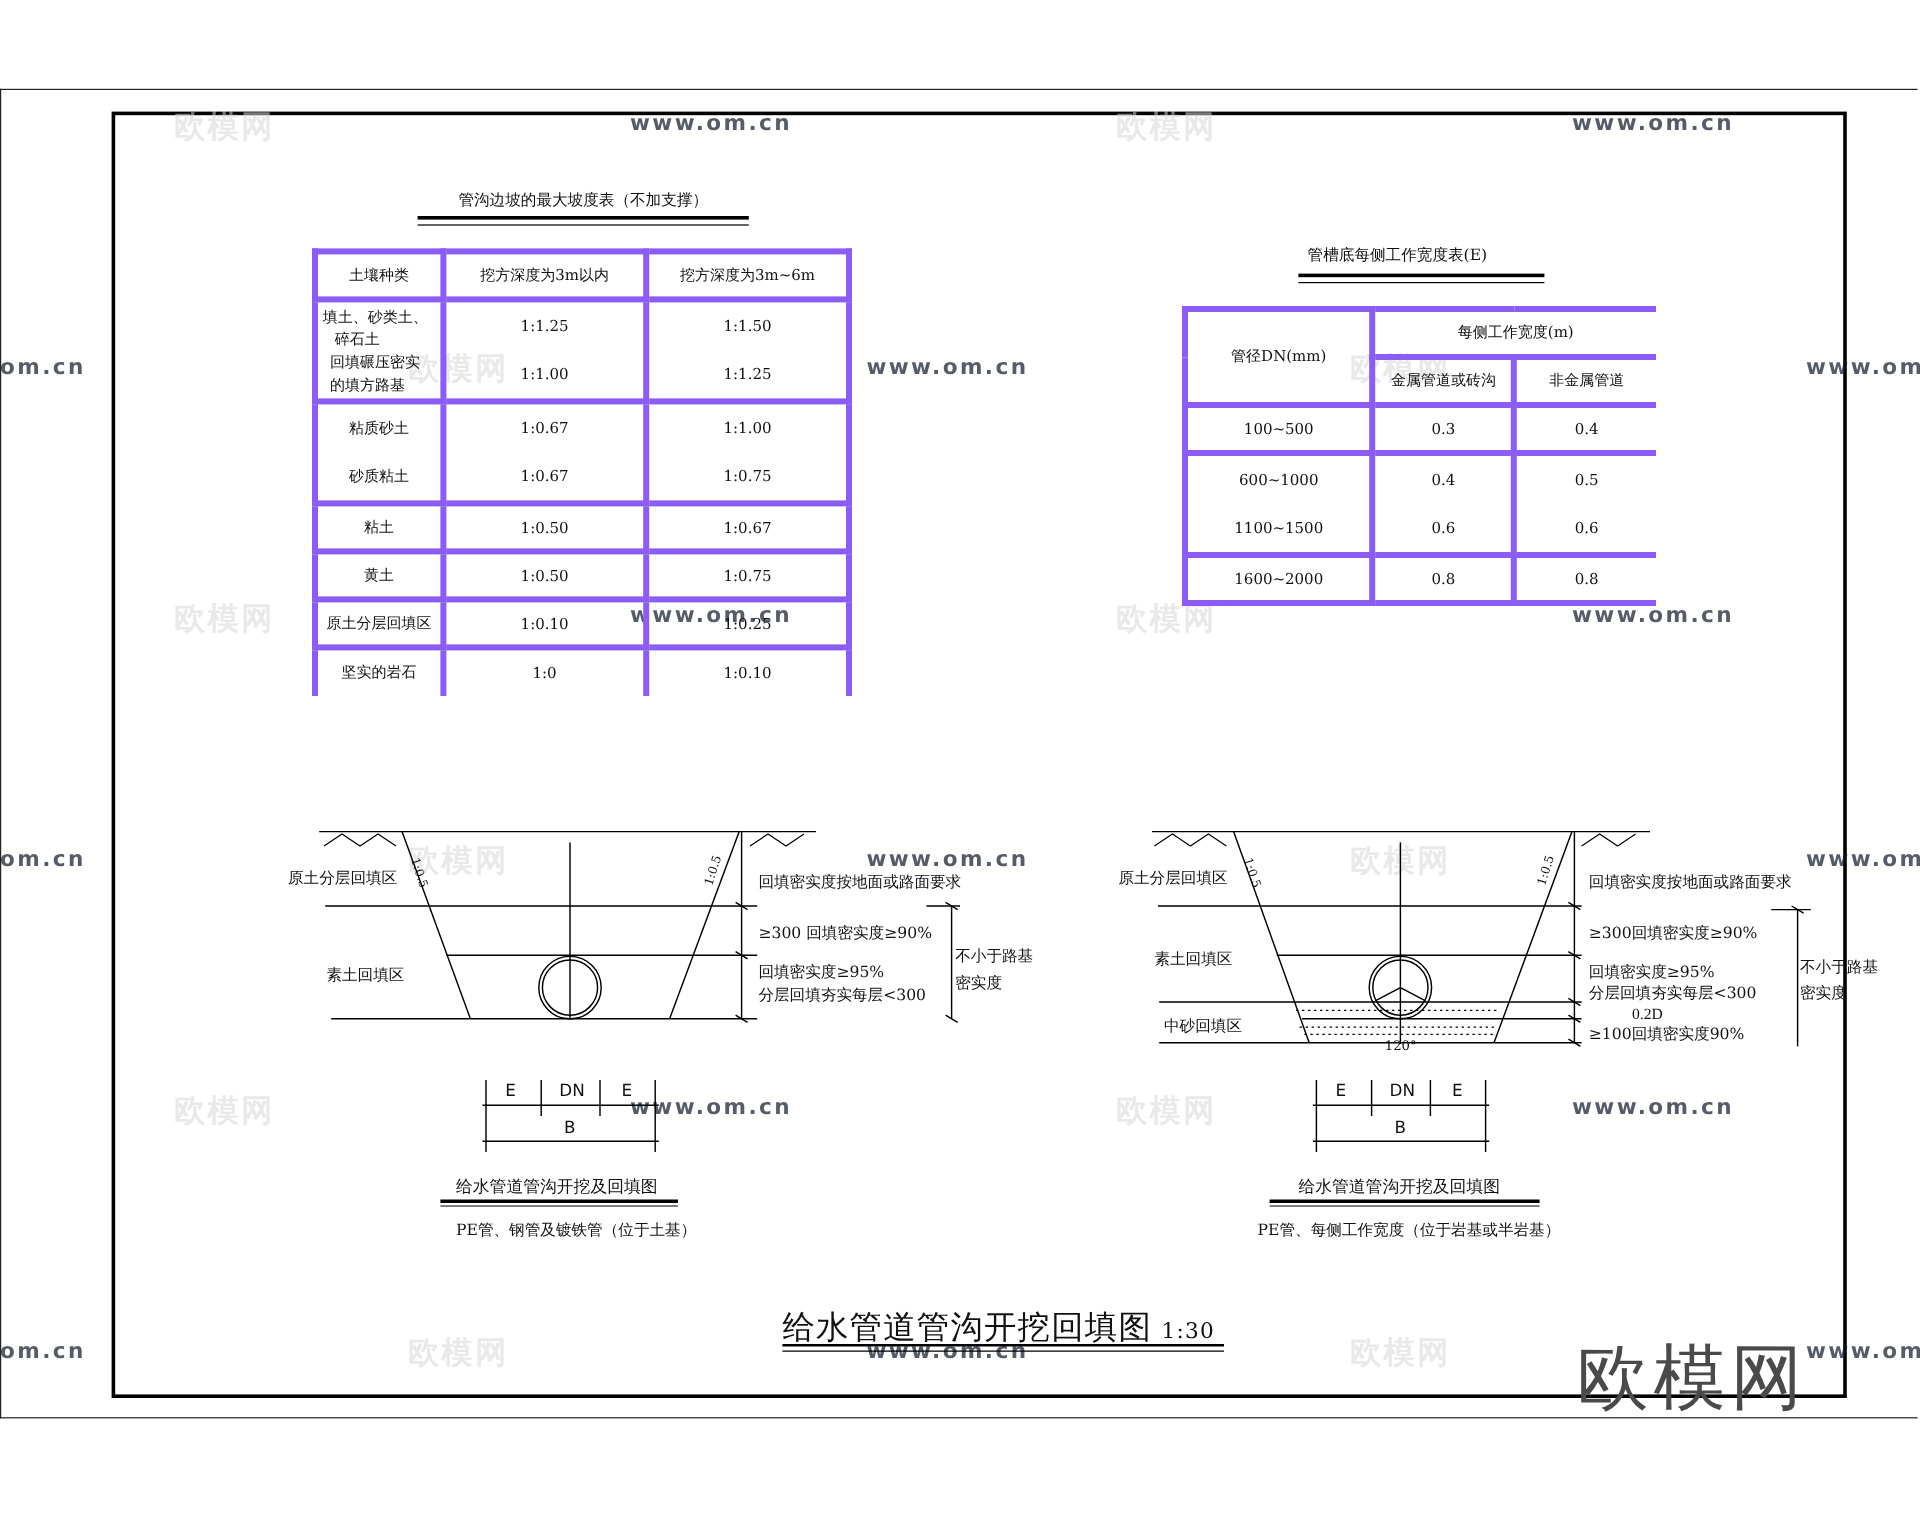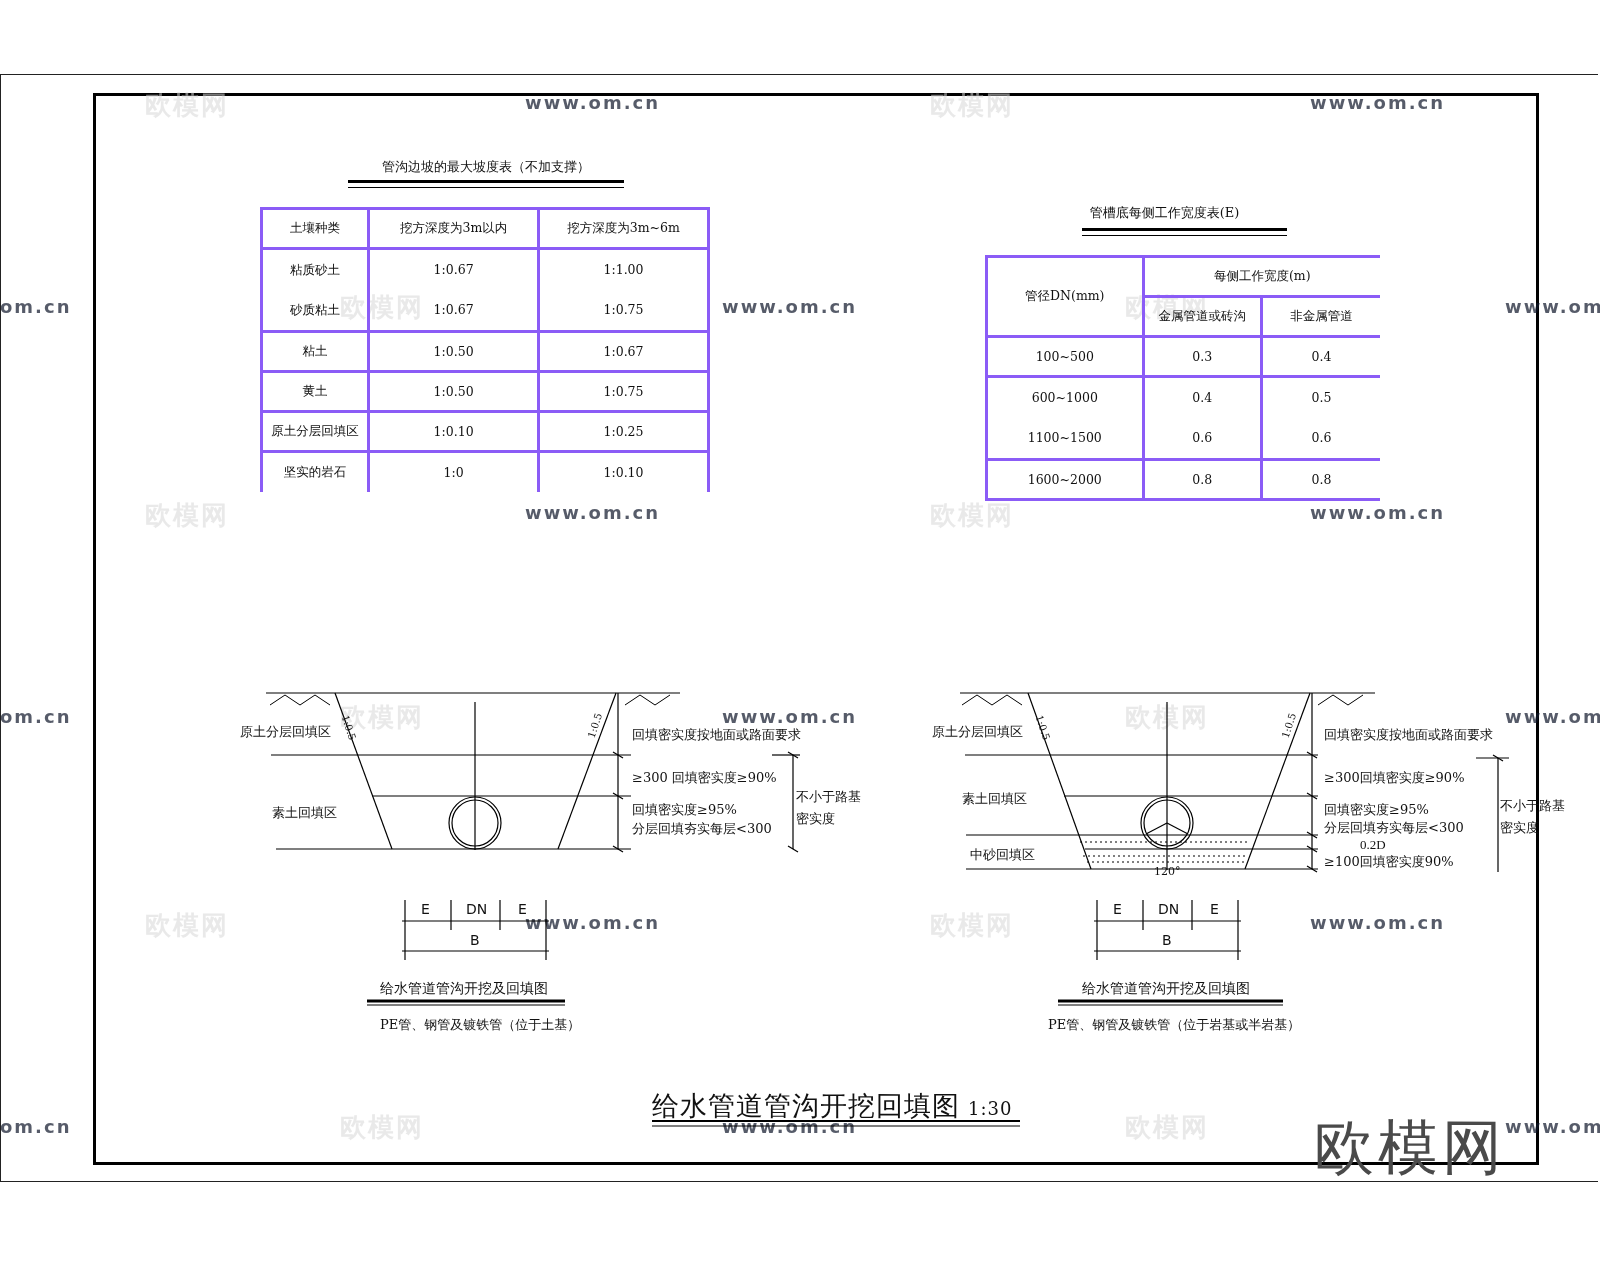--- a/index.html
+++ b/index.html
@@ -5,21 +5,21 @@
   html, body { margin:0; padding:0; background:#ffffff; }
   body { width:1600px; height:1280px; position:relative; overflow:hidden; font-family:"DejaVu Serif", serif; color:#111; }
   .abs { position:absolute; }
   .outer-frame { left:0; top:74px; width:1598px; height:1108px; border:1px solid #222; box-sizing:border-box; border-right:none; }
   .inner-frame { left:93px; top:93px; width:1446px; height:1072px; border:3px solid #000; box-sizing:border-box; }
   .wm { color:#d8d8d8; font-family:"DejaVu Sans", sans-serif; font-size:26px; font-weight:bold; letter-spacing:2px; opacity:.55; white-space:nowrap; }
   .wm-url { font-size:18px; color:#0f172a; opacity:.7; }
   .title-sm { font-size:13px; text-align:center; white-space:nowrap; }
   .dbl-underline { height:4px; border-top:3px solid #000; border-bottom:1px solid #000; }
   table.t { border-collapse:collapse; font-size:12.5px; }
-  table.t td { border:3px solid #8b5cf6; text-align:center; padding:0;margin-left:39px; }
+  table.t td { border:5px solid #8b5cf6; text-align:center; padding:0;margin-left:39px; }
   .cell-stack div { line-height:19px; }
   .big-title { font-size:27px; white-space:nowrap; letter-spacing:1px; }
   .big-title .scale { font-size:18px; margin-left:8px; }
   .logo { font-family:"DejaVu Sans", sans-serif; font-size:60px; color:#4a4a4a; letter-spacing:4px; }
   .lbl { font-size:13px; white-space:nowrap; }
   .dim { font-family:"DejaVu Sans", sans-serif; font-size:14px; }
 </style>
 </head>
 <body>
 
@@ -62,20 +62,36 @@
       <col style="width:108px">
       <col style="width:171px">
       <col style="width:171px">
     </colgroup>
   <tbody>
       <tr style="height:40px">
     <td>土壤种类</td>
     <td>挖方深度为3m以内</td>
     <td>挖方深度为3m~6m</td>
   </tr>
+  <tr style="height:84px">
+    <td class="cell-stack" style="text-align:left;padding-left:4px;">
+      <div>填土、砂类土、</div>
+      <div style="padding-left:10px">碎石土</div>
+      <div style="padding-left:6px">回填碾压密实</div>
+      <div style="padding-left:6px">的填方路基</div>
+    </td>
+    <td class="cell-stack">
+      <div style="height:40px;line-height:40px">1:1.25</div>
+      <div style="height:40px;line-height:40px">1:1.00</div>
+    </td>
+    <td class="cell-stack">
+      <div style="height:40px;line-height:40px">1:1.50</div>
+      <div style="height:40px;line-height:40px">1:1.25</div>
+    </td>
+  </tr>
   <tr style="height:80px">
     <td class="cell-stack">
       <div style="height:40px;line-height:40px">粘质砂土</div>
       <div style="height:40px;line-height:40px">砂质粘土</div>
     </td>
     <td class="cell-stack">
       <div style="height:40px;line-height:40px">1:0.67</div>
       <div style="height:40px;line-height:40px">1:0.67</div>
     </td>
     <td class="cell-stack">
@@ -271,19 +287,19 @@
 <div class="abs lbl" style="left:1324px;top:819px;">分层回填夯实每层&lt;300</div>
 <div class="abs lbl" style="left:1360px;top:837px;font-size:13px;font-family:Liberation Serif, serif;">0.2D</div>
 <div class="abs lbl" style="left:1324px;top:853px;">≥100回填密实度90%</div>
 <div class="abs lbl" style="left:1500px;top:797px;">不小于路基</div>
 <div class="abs lbl" style="left:1500px;top:819px;">密实度</div>
 <div class="abs dim" style="left:1113px;top:901px;">E</div>
 <div class="abs dim" style="left:1158px;top:901px;">DN</div>
 <div class="abs dim" style="left:1210px;top:901px;">E</div>
 <div class="abs dim" style="left:1162px;top:932px;">B</div>
 <div class="abs lbl" style="left:1082px;top:980px;font-size:14px;">给水管道管沟开挖及回填图</div>
-<div class="abs lbl" style="left:1048px;top:1016px;">PE管、钢管及镀铁管（位于岩基或半岩基）</div>
+<div class="abs lbl" style="left:1048px;top:1016px;">PE管、每侧工作宽度（位于岩基或半岩基）</div>
 
 <div class="abs big-title" style="left:652px;top:1088px;">
   <span>给水管道管沟开挖回填图</span><span class="scale">1:30</span>
 </div>
 
 <div class="abs logo" style="left:1314px;top:1108px;">欧模网</div>
 
 </body></html>

